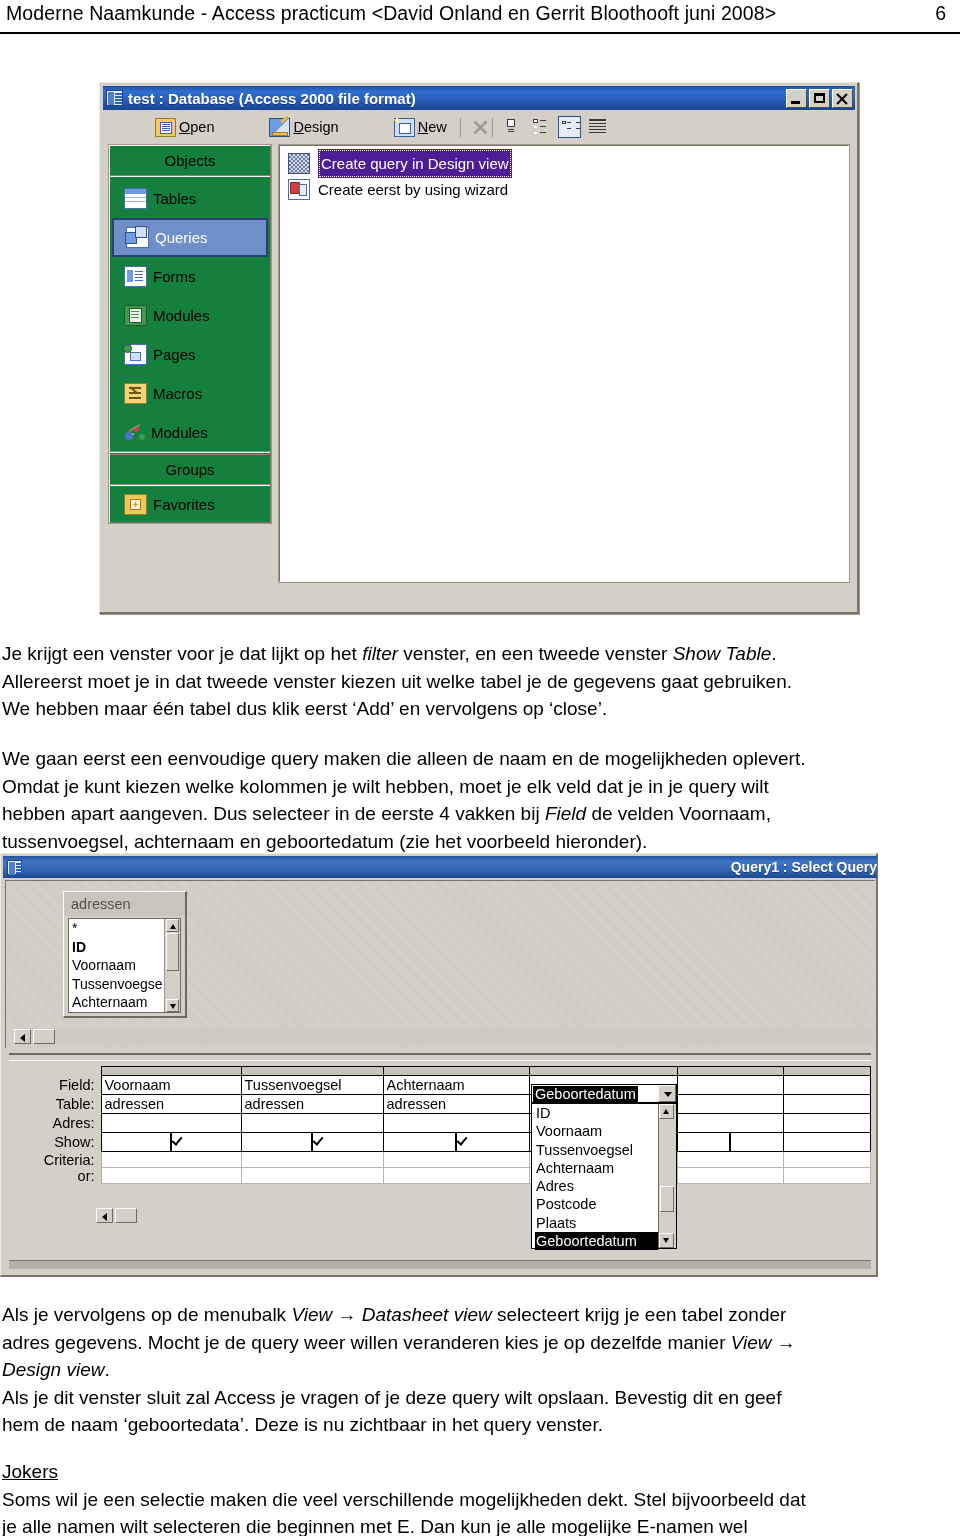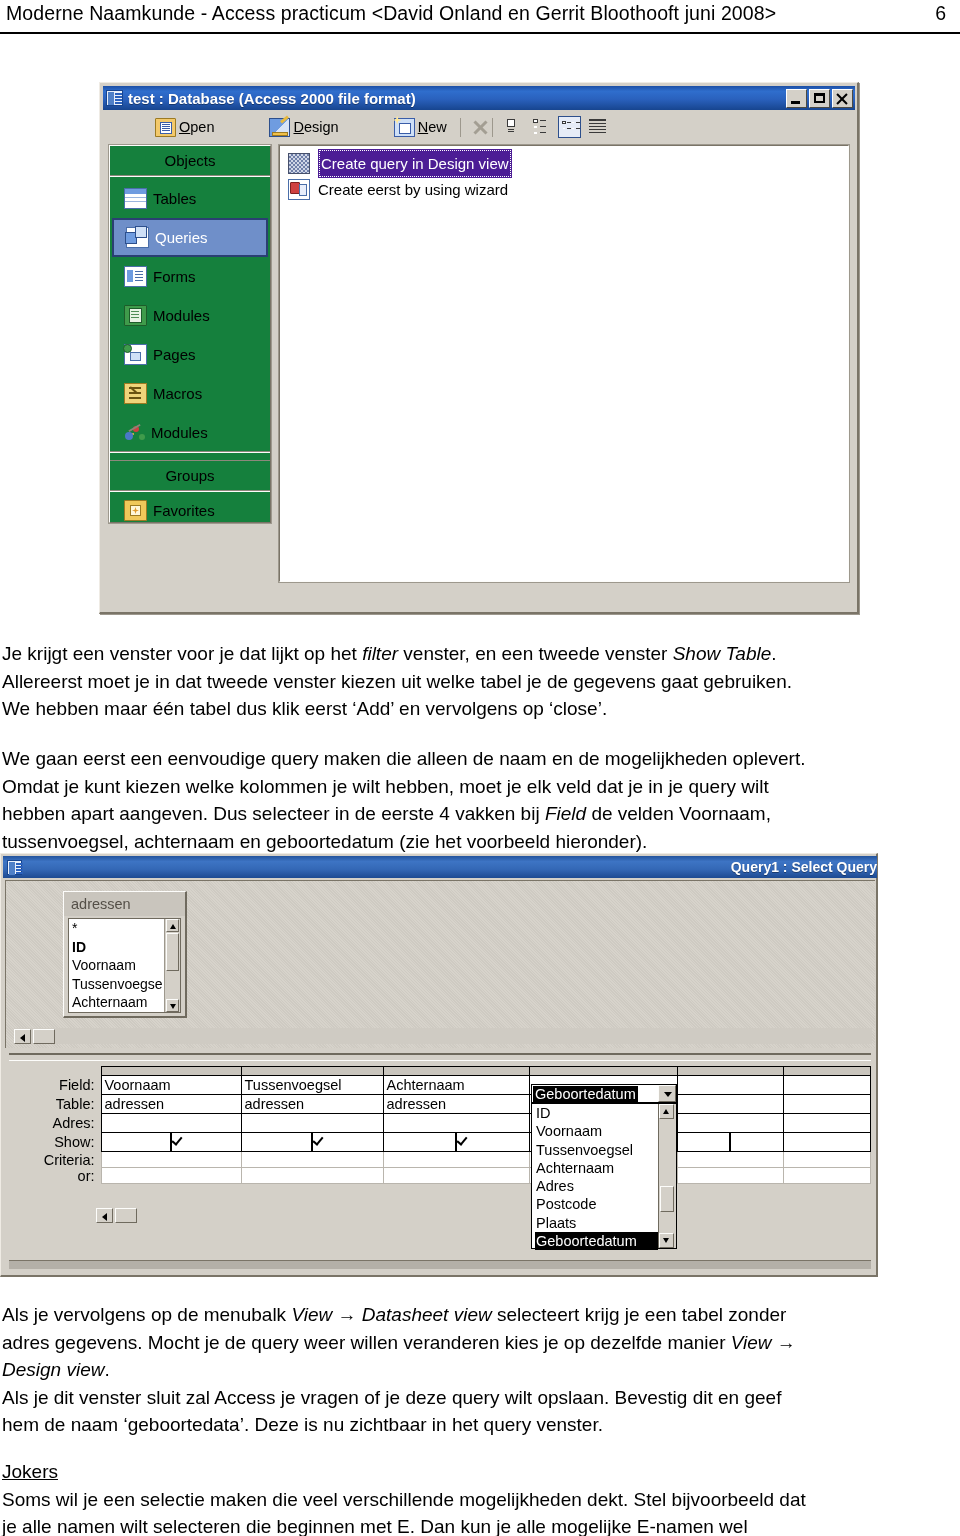--- a/index.html
+++ b/index.html
@@ -193,21 +193,21 @@
   .oi-fav{background:#f0c85a;border:1px solid #9c7a22;border-radius:1px 1px 0 0;}
   .oi-fav:after{content:"";position:absolute;left:5px;top:4px;width:11px;height:11px;
     background:#fff6d8;border:1px solid #9c7a22;box-sizing:border-box;}
   .oi-fav:before{content:"";position:absolute;left:7px;top:6px;width:7px;height:7px;
     background:#e09a2c;
     clip-path:polygon(50% 0,62% 38%,100% 50%,62% 62%,50% 100%,38% 62%,0 50%,38% 38%);z-index:2;}
 
   .grp-hdr{
     height:29px;line-height:29px;text-align:center;font-size:15px;
     border-top:1px solid #8d887c;box-shadow:0 -1px 0 #fdfdfb inset;
-    margin-top:8px;
+    margin-top:2px;
   }
   .grp-sep{border-bottom:1px solid #8d887c;box-shadow:0 1px 0 #fdfdfb;}
 
   .list-pane{
     position:absolute;left:170px;top:0;width:570px;height:437px;background:#fff;
     box-sizing:border-box;
     border-top:1px solid #7a7467;border-left:1px solid #7a7467;
     border-right:1px solid #fdfdfb;border-bottom:1px solid #fdfdfb;
     outline:1px solid #9d988d;
   }

